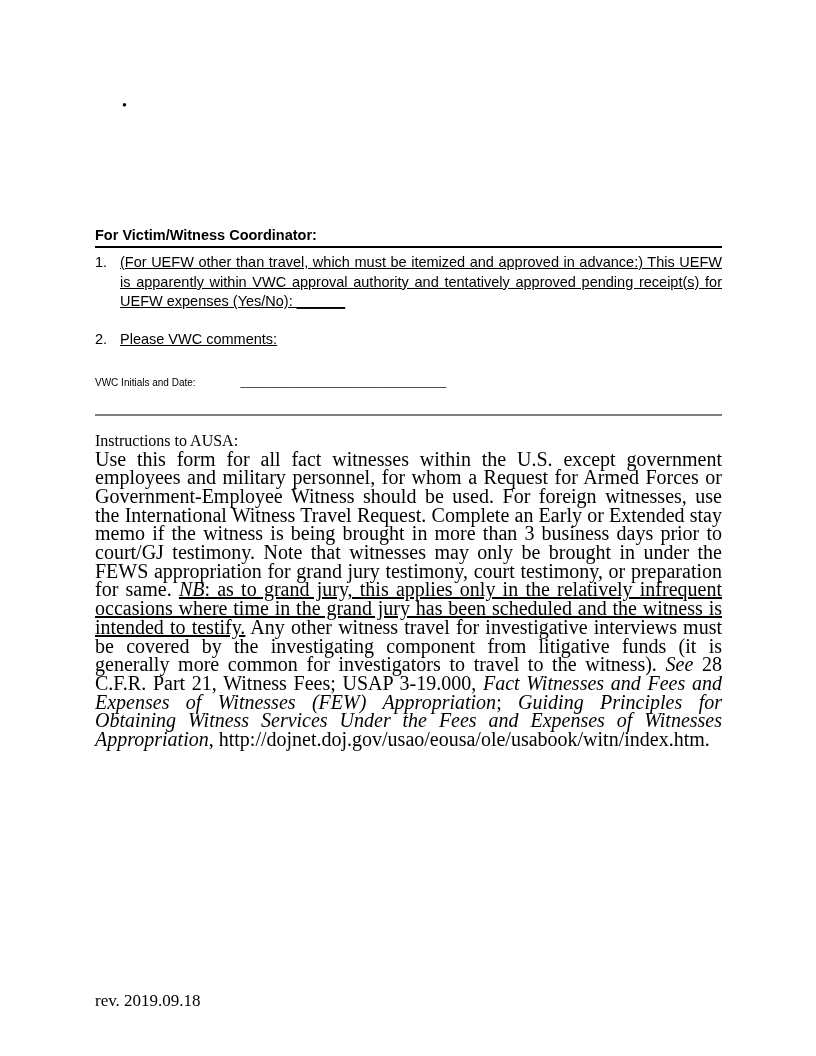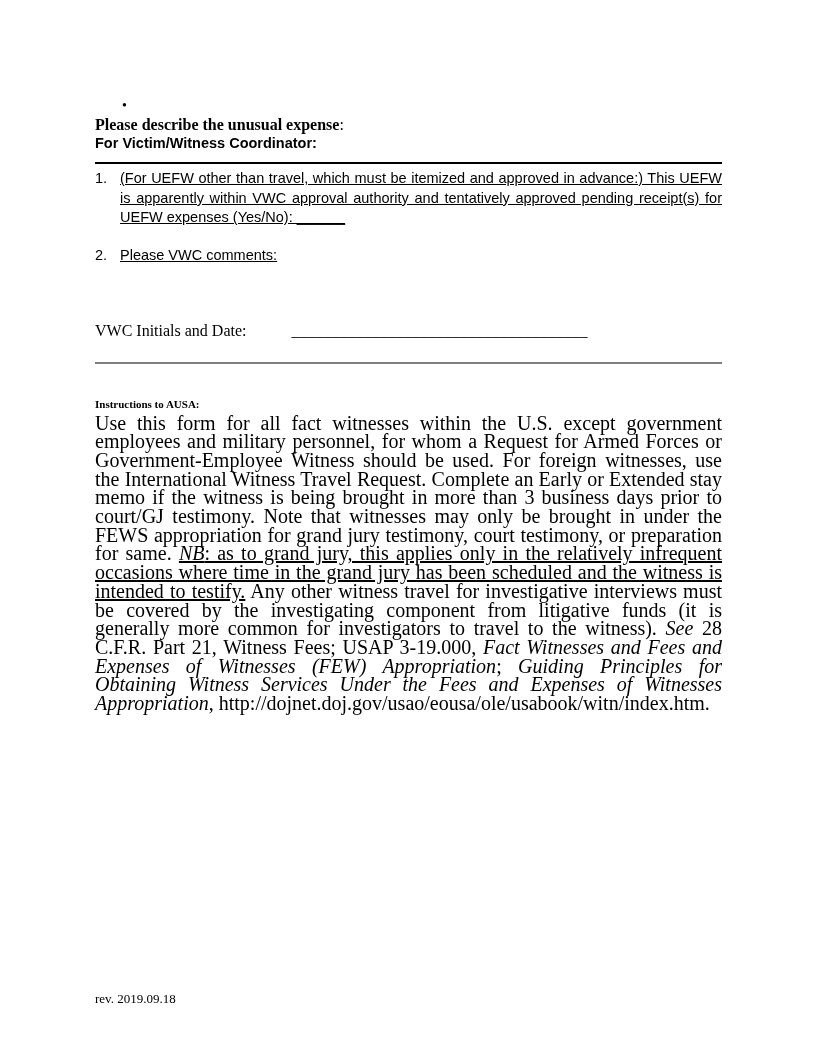--- a/index.html
+++ b/index.html
@@ -41,97 +41,95 @@
   }
   .bullet-text { font-style: italic; }
   .prompt {
     font-family: "Liberation Serif", "DejaVu Serif", serif;
     font-size: 16px;
     line-height: 19px;
   }
 
   
   .vwc-heading {
+    margin-top: 111px;
     font-family: "Liberation Sans", "DejaVu Sans", sans-serif;
     font-size: 14.5px;
     font-weight: bold;
     line-height: 18px;
-    padding-bottom: 10px;
+    padding-bottom: 2px;
     border-bottom: 2px solid #000000;
   }
   .vwc-item {
     display: flex;
     font-family: "Liberation Sans", "DejaVu Sans", sans-serif;
     font-size: 14.5px;
     line-height: 19.5px;
   }
   .vwc-item .num {
     flex: 0 0 25px;
   }
   .vwc-item .item-body {
     flex: 1;
     text-decoration: underline;
   }
   .vwc-item1 { margin-top: 5px; }
   .vwc-item1 .item-body { text-align: justify; }
   .vwc-item2 { margin-top: 18px; }
   .initials-row {
-    margin-top: 56px;
-    font-family: Liberation Serif, serif;
-    font-size: 16px;
+    margin-top: 24px;
+    font-family: Liberation Sans, sans-serif;
+    font-size: 10px;
     line-height: 19.5px;
     white-space: nowrap;
   }
   .initials-blank { margin-left: 45px; letter-spacing: 0; }
 
   
   .rule {
     margin-top: 21px;
     height: 2px;
     background: #7f7f7f;
     border: none;
     width: 627px;
   }
 
   
   .instr-heading {
-    margin-top: 31px;
+    margin-top: 15px;
     font-family: "Liberation Serif", "DejaVu Serif", serif;
-    font-size: 11px;
-    font-weight: bold;
+    font-size: 16px;
+    font-weight: normal;
     line-height: 19px;
   }
   .instr-para {
     font-family: "Liberation Serif", "DejaVu Serif", serif;
     font-size: 20px;
     line-height: 18.7px;
     text-align: justify;
   }
 
   
   .footer {
     position: absolute;
     left: 95px;
     top: 991px;
     font-family: "Liberation Serif", "DejaVu Serif", serif;
-    font-size: 13px;
+    font-size: 17px;
     text-align: right;
   }
 </style>
 </head>
 <body>
 
 <div class="page">
   <div class="content">
 
     <div class="bullet-row">
       <span class="bullet-dot">•</span>
-    </div>
-    <div class="prompt">
-      <span class="bold">Please describe the unusual expense</span><span>:</span>
     </div>
 
     <div class="vwc-heading">For Victim/Witness Coordinator:</div>
 
     <div class="vwc-item vwc-item1">
       <span class="num">1.</span>
       <div class="item-body">(For UEFW other than travel, which must be itemized and approved in advance:) This UEFW is apparently within VWC approval authority and tentatively approved pending receipt(s) for UEFW expenses (Yes/No): ______</div>
     </div>
 
     <div class="vwc-item vwc-item2">

